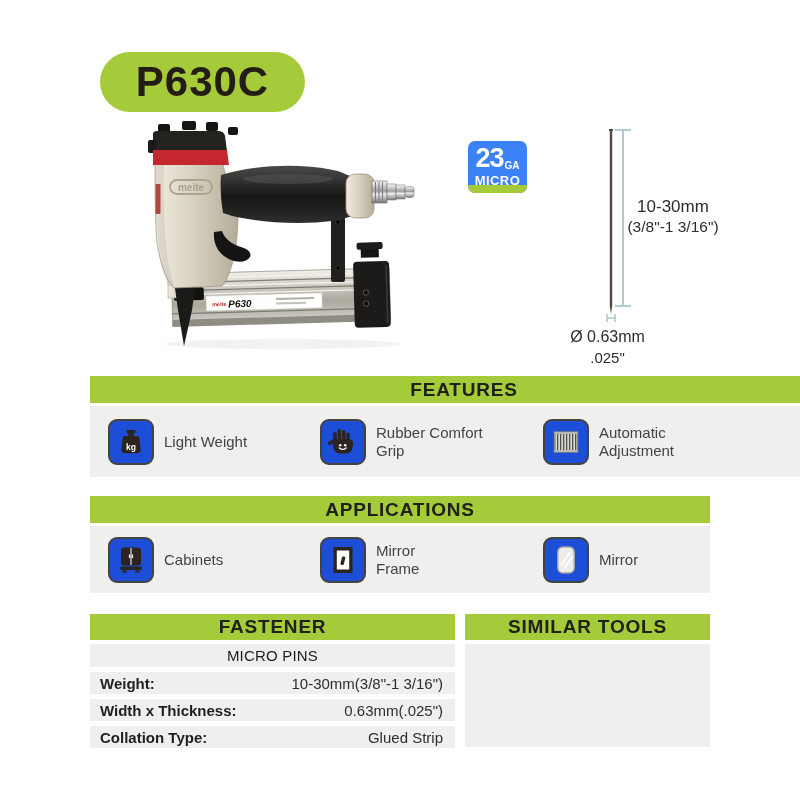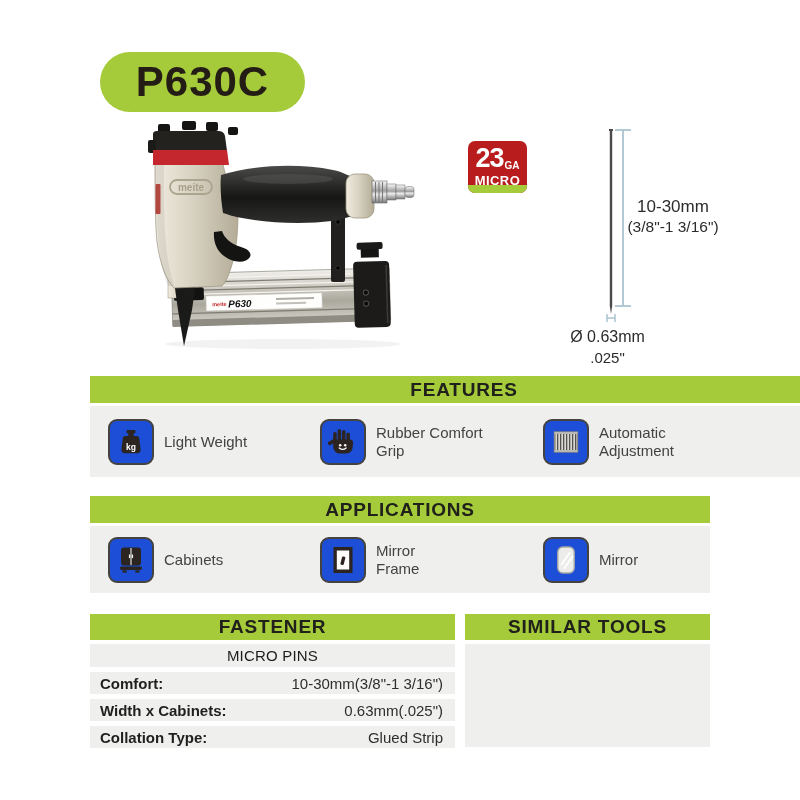--- a/index.html
+++ b/index.html
@@ -8,21 +8,21 @@
     font-family:"Liberation Sans", sans-serif;
   }
   
   .model-badge{
     position:absolute;left:100px;top:52px;width:205px;height:60px;border-radius:30px;
     background:#a5cb3a;display:flex;align-items:center;justify-content:center;
     font-size:42px;font-weight:bold;color:#241d15;letter-spacing:1px;
   }
   
   .gauge{position:absolute;left:468px;top:141px;width:59px;height:52px;border-radius:7px;
-    background:#b91c1c;overflow:hidden;}
+    background:#3b82f6;overflow:hidden;}
   .gauge-num{display:flex;justify-content:center;align-items:flex-end;color:#fff;margin-top:4px;line-height:1;}
   .gauge-num .big{font-size:27px;font-weight:bold;letter-spacing:-1px;}
   .gauge-num .ga{font-size:10px;font-weight:bold;margin-left:1px;margin-bottom:1px;}
   .gauge-cap{color:#fff;font-size:13px;font-weight:bold;text-align:center;letter-spacing:.4px;margin-top:1px;}
   .gauge-strip{position:absolute;left:0;right:0;bottom:0;height:8px;background:#a5cb3a;}
   
   .pin-svg{position:absolute;left:596px;top:124px;}
   .len-text{position:absolute;left:612px;top:196px;width:122px;text-align:center;
     color:#2c2c2c;font-size:17px;line-height:1.25;}
   .len-text .small{font-size:15.5px;}
@@ -284,25 +284,25 @@
             <div></div>
           </div>
       </div>
     </div>
   </div>
 
   <div class="panel" style="left:90px;top:614px;width:365px;">
     <div class="sec-header" style="height:26px;">FASTENER</div>
     <div class="t-row sub">MICRO PINS</div>
     <div class="t-row">
-      <span class="lbl">Comfort:</span>
+      <span class="lbl">Weight:</span>
         <span class="val">10-30mm(3/8"-1 3/16")</span>
     </div>
     <div class="t-row">
-      <span class="lbl">Width x Cabinets:</span>
+      <span class="lbl">Width x Thickness:</span>
         <span class="val">0.63mm(.025")</span>
     </div>
     <div class="t-row">
       <span class="lbl">Collation Type:</span>
         <span class="val">Glued Strip</span>
     </div>
   </div>
 
   <div class="panel" style="left:465px;top:614px;width:245px;">
     <div class="sec-header" style="height:26px;">SIMILAR TOOLS</div>

